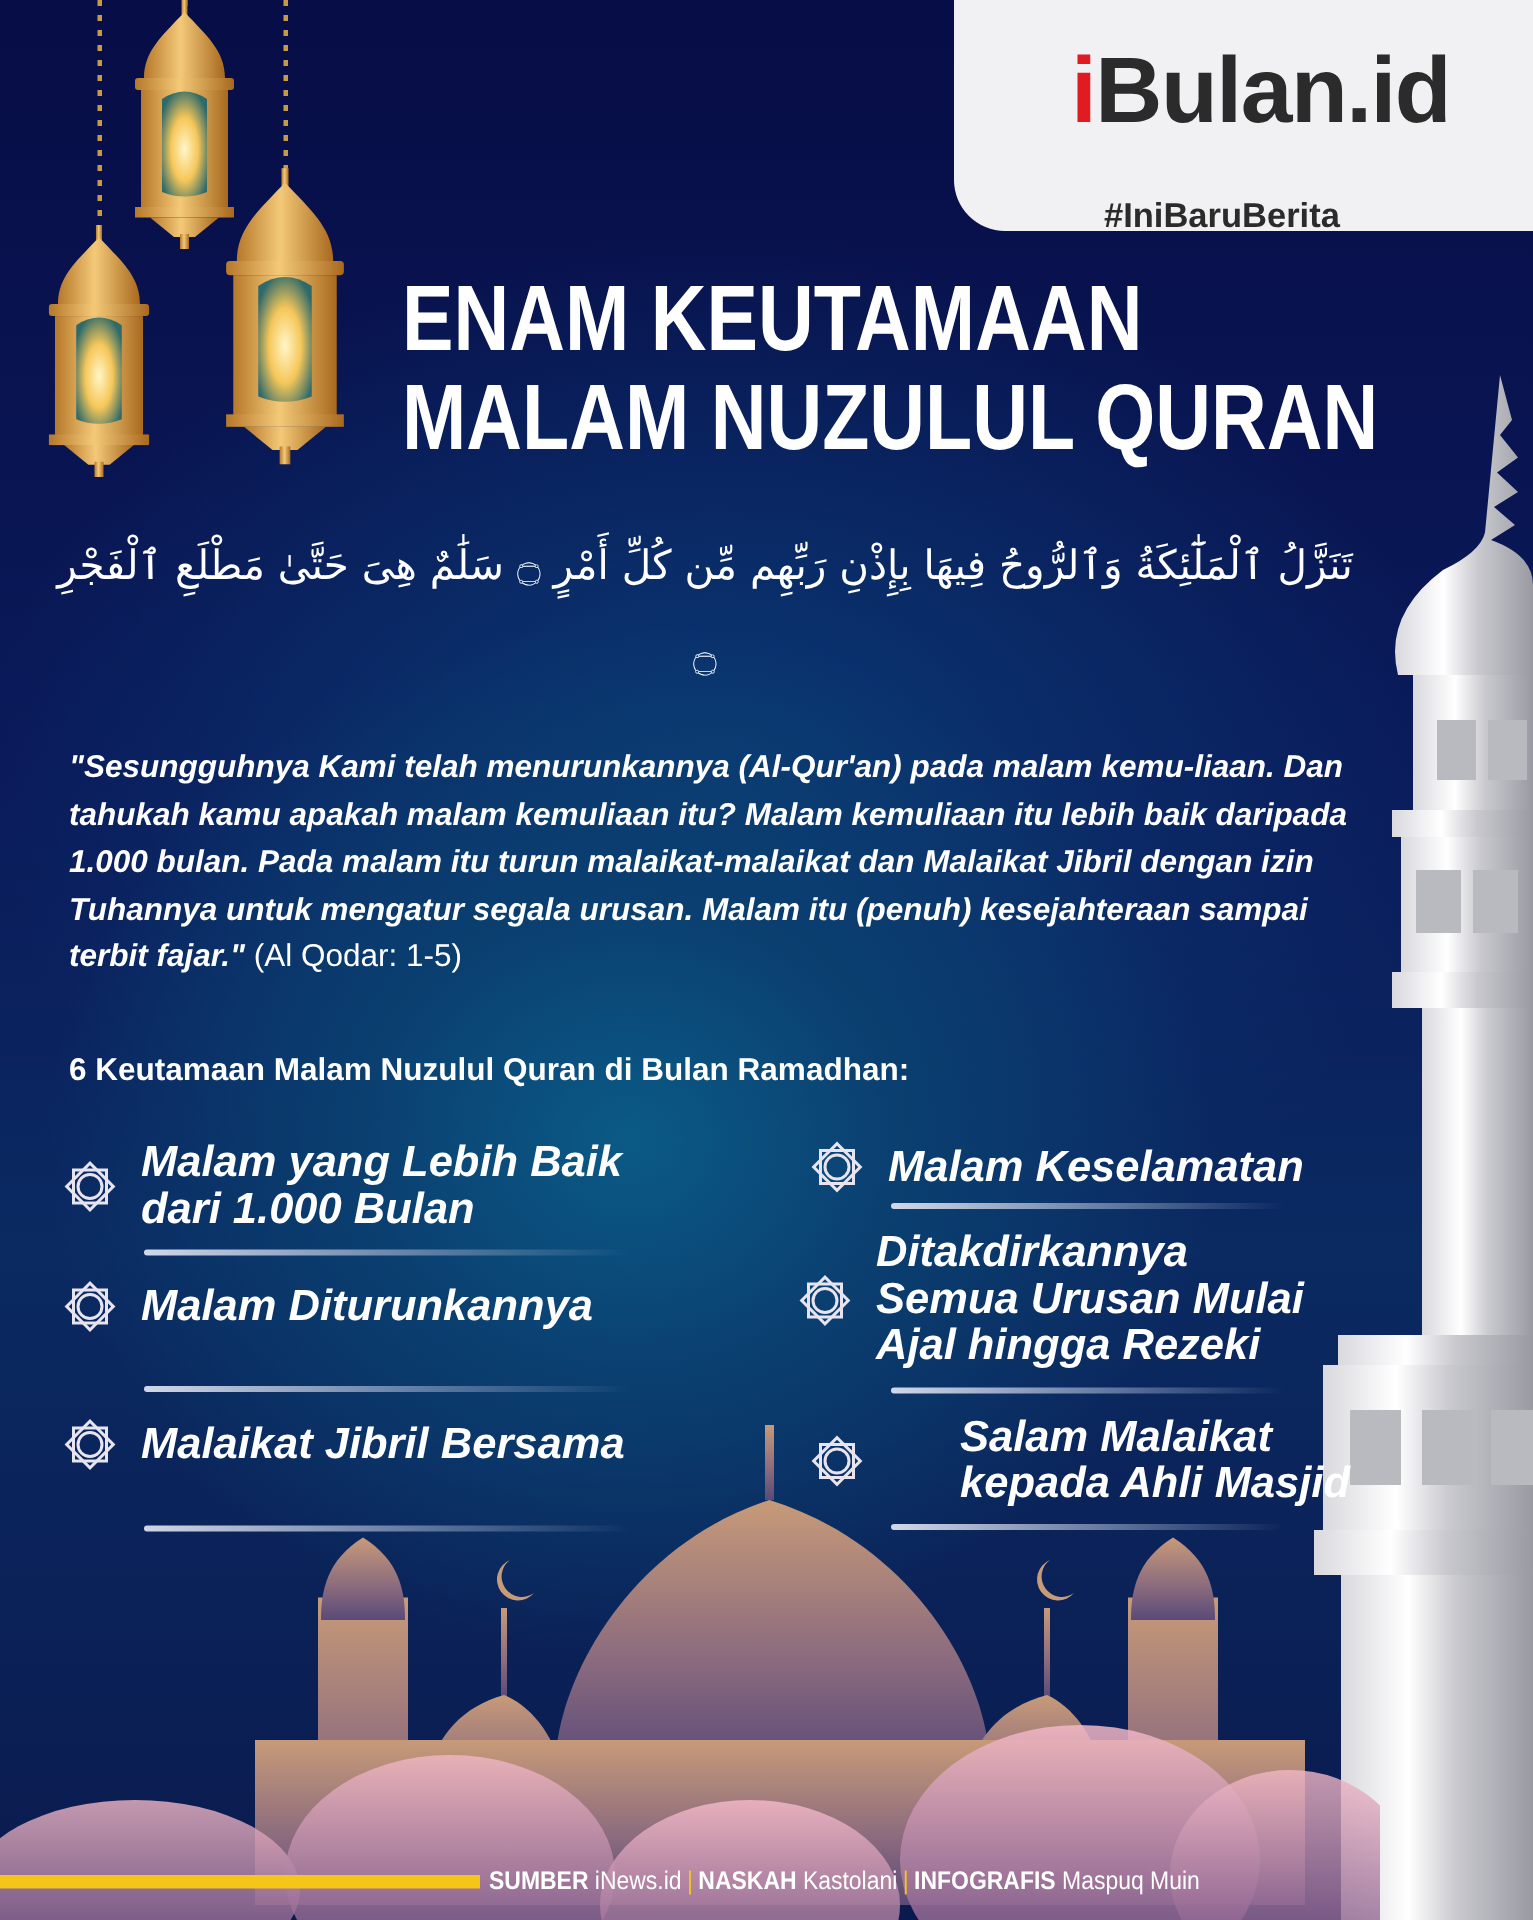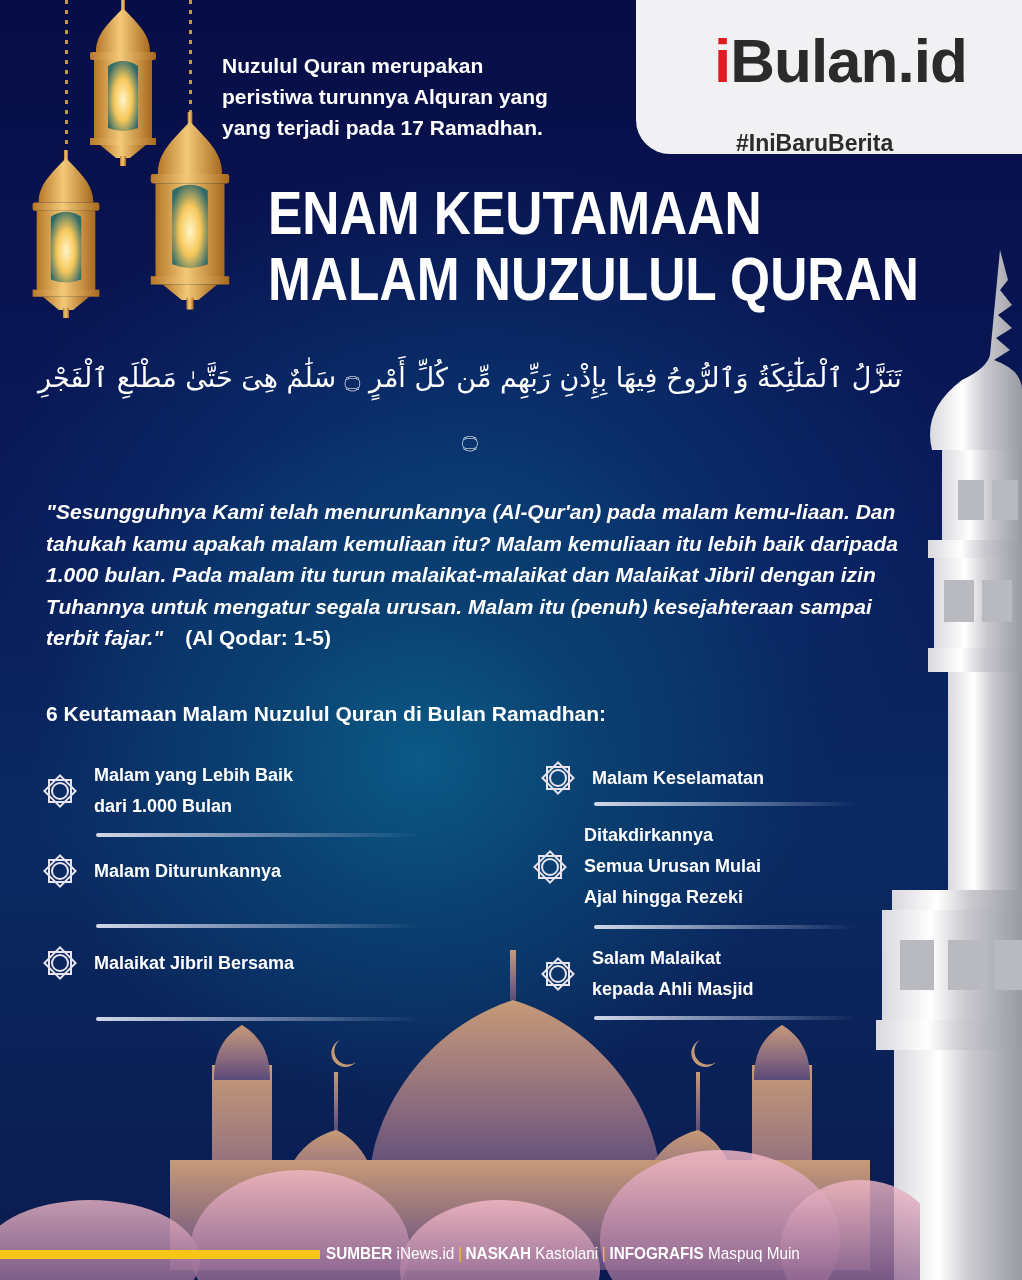--- a/index.html
+++ b/index.html
@@ -42,29 +42,29 @@
     position: absolute; left: 30px; top: 348px; width: 880px;
     direction: rtl; text-align: center; font-family: "DejaVu Sans", sans-serif;
     font-size: 27px; line-height: 60px; color: #fff;
   }
   
   .translation {
     position: absolute; left: 46px; top: 496px; width: 880px;
     font-size: 21px; line-height: 31.5px; color: #fff; font-weight: bold;
   }
   .translation .quote { font-style: italic; }
-  .translation .ref { font-weight: bold; margin-left: 16px; }
+  .translation .ref { font-weight: normal; }
   
   .list-heading {
     position: absolute; left: 46px; top: 702px; font-size: 21px; font-weight: bold; color: #fff;
   }
   
   .item { position: absolute; display: flex; align-items: center; }
   .item .star { width: 40px; height: 40px; flex: none; margin-right: 14px; }
-  .item .label { font-size: 18px; line-height: 31px; font-weight: bold; color: #fff; }
+  .item .label { font-size: 29px; line-height: 31px; font-weight: bold; color: #fff; font-style: italic; }
   .rule {
     position: absolute; height: 4px; border-radius: 2px;
     background: linear-gradient(90deg, rgba(220,225,240,0.95) 0%, rgba(160,175,205,0.6) 55%, rgba(120,140,180,0) 100%);
   }
   
   .chain { position: absolute; width: 3px; background: repeating-linear-gradient(180deg, #c99a45 0 4px, transparent 4px 10px); }
   .lantern { position: absolute; }
   
   .footer-bar { position: absolute; left: 0; top: 1250px; width: 320px; height: 9px; background: #f5c518; }
   .credits {
@@ -125,25 +125,20 @@
     <rect x="4" y="138" width="66" height="7" fill="url(#gold)"></rect>
     <path d="M14 145 L60 145 L44 158 L30 158 Z" fill="url(#gold)"></path>
     <rect x="34" y="156" width="6" height="10" fill="url(#gold)"></rect>
   </svg>
 
   <div class="logo-card">
     <div class="logo-text"><span class="i-red">i</span><span>Bulan.id</span></div>
     <div class="logo-tag">#IniBaruBerita</div>
   </div>
 
-  <div class="intro">
-    <div>Nuzulul Quran merupakan</div>
-    <div>peristiwa turunnya Alquran yang</div>
-    <div>yang terjadi pada 17 Ramadhan.</div>
-  </div>
 
   <div class="title">
     <div>ENAM KEUTAMAAN</div>
     <div>MALAM NUZULUL QURAN</div>
   </div>
 
   <svg style="position:absolute; left:872px; top:250px;" width="150" height="1030" viewBox="0 0 150 1030">
     <defs>
       <linearGradient id="wht" x1="0" x2="1">
           <stop offset="0" stop-color="#d9d9de"></stop>
@@ -281,21 +276,21 @@
         </g>
       </svg>
     <div class="label">
         <div>Ditakdirkannya</div>
         <div>Semua Urusan Mulai</div>
         <div>Ajal hingga Rezeki</div>
       </div>
   </div>
   <div class="rule" style="left:594px; top:925px; width:262px;"></div>
 
-  <div class="item" style="left:538px; top:943px;">
+  <div class="item" style="left:538px; top:943px;gap:48px;">
     <svg class="star" viewBox="0 0 40 40">
         <g fill="none" stroke="#e8e4ef" stroke-width="2">
           <rect x="9" y="9" width="22" height="22"></rect>
           <rect x="9" y="9" width="22" height="22" transform="rotate(45 20 20)"></rect>
           <circle cx="20" cy="20" r="8"></circle>
         </g>
       </svg>
     <div class="label">
         <div>Salam Malaikat</div>
         <div>kepada Ahli Masjid</div>

